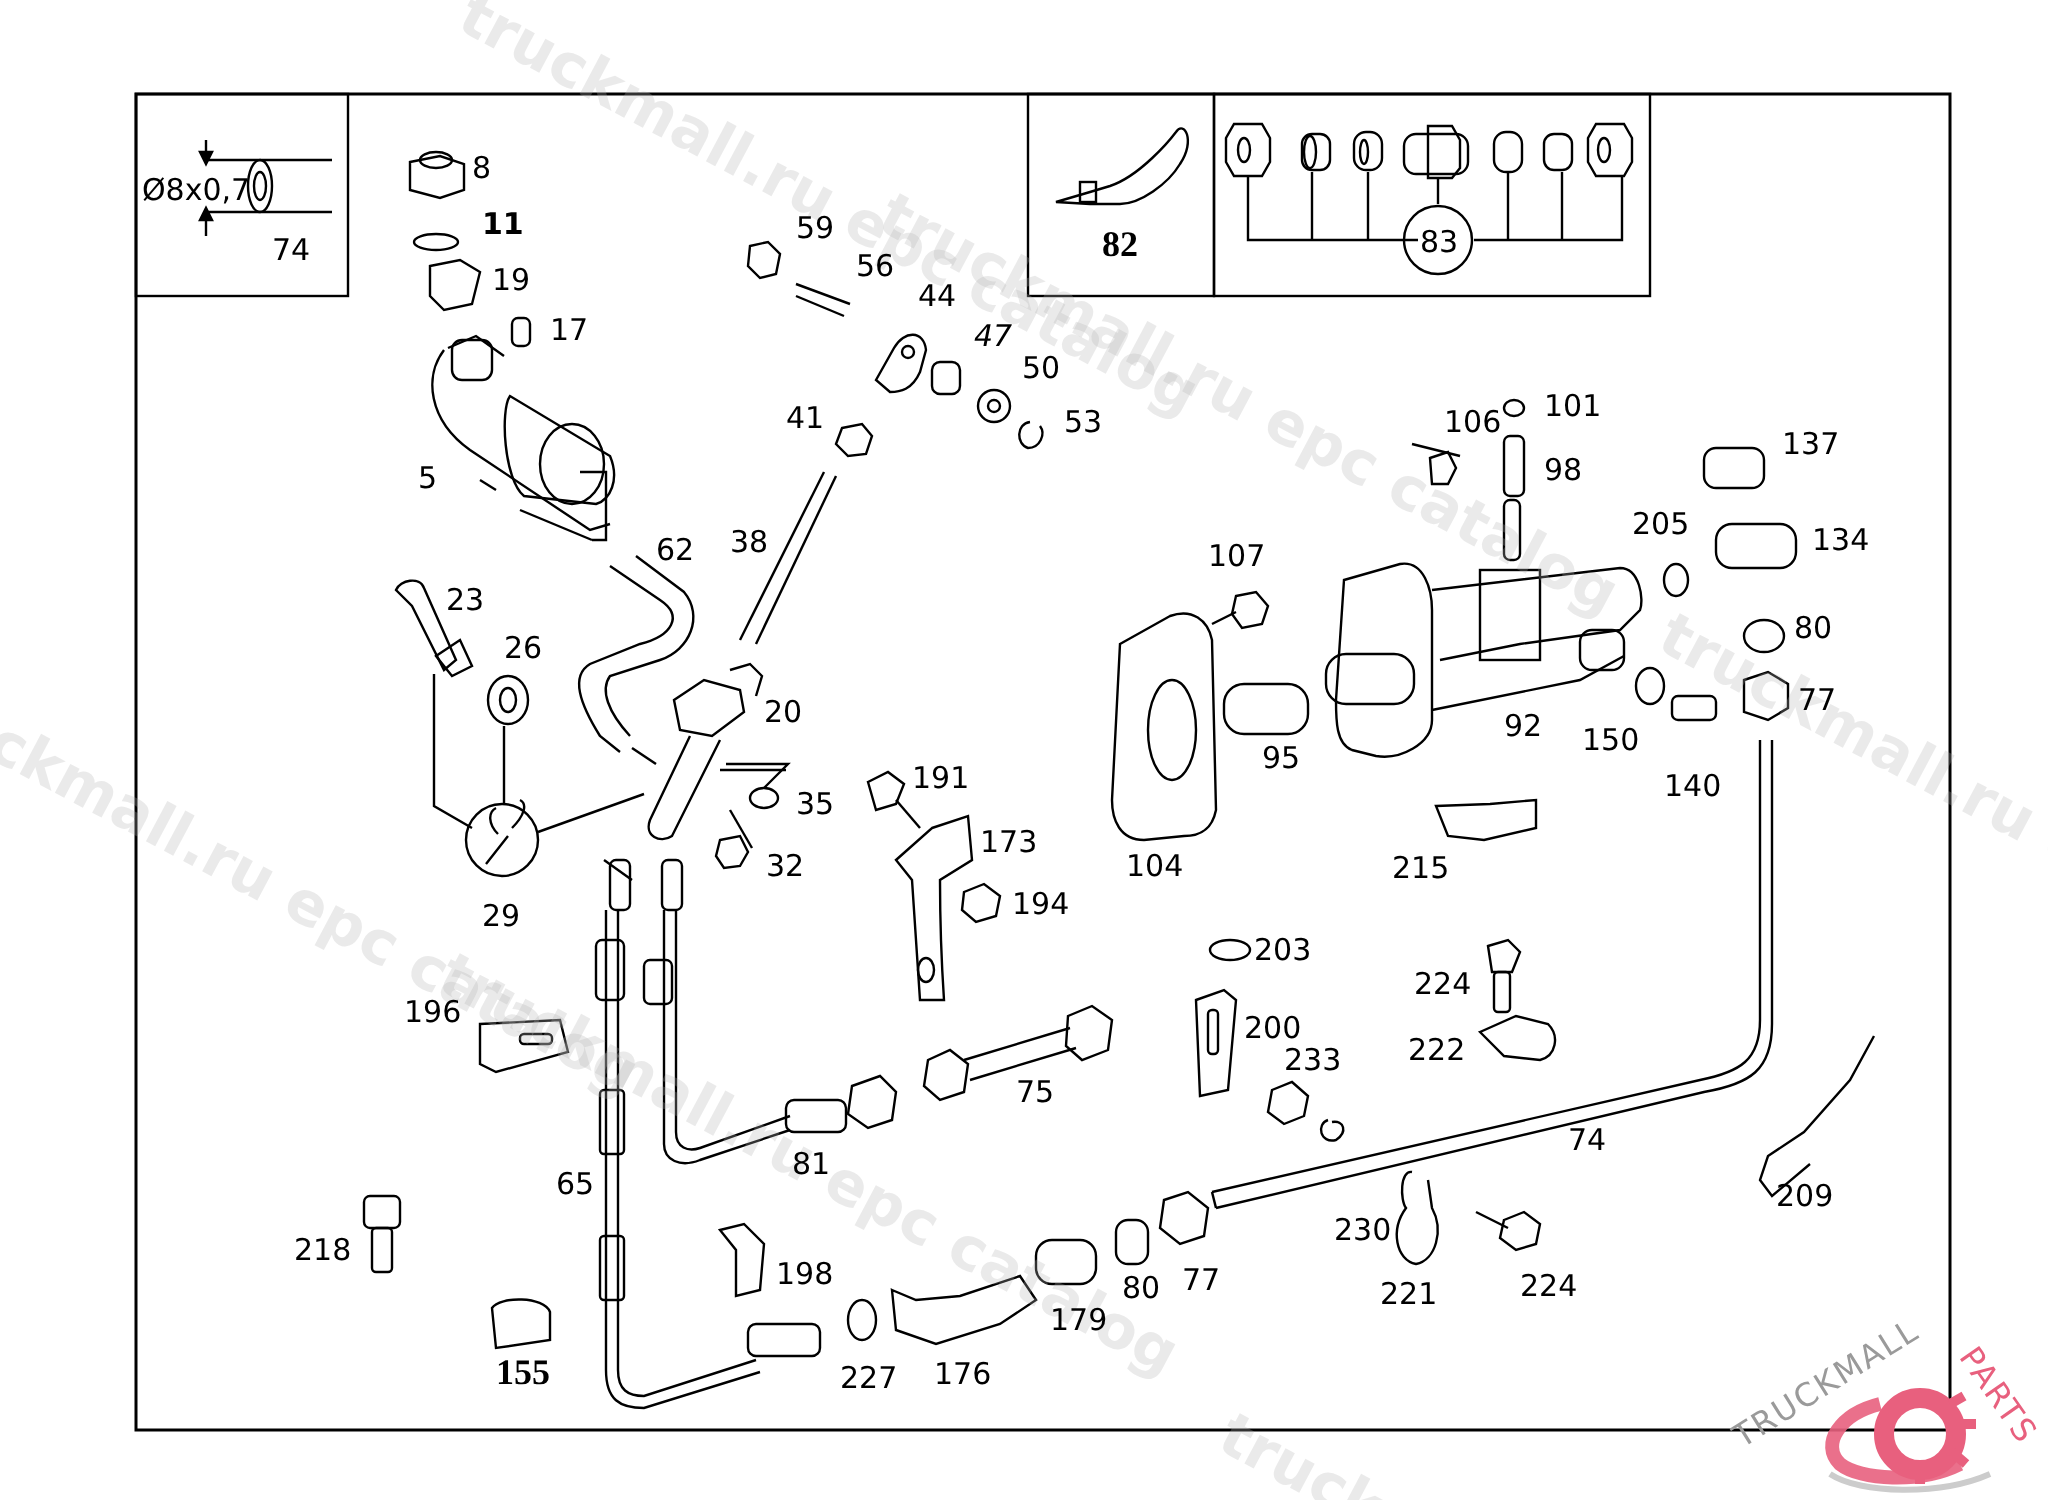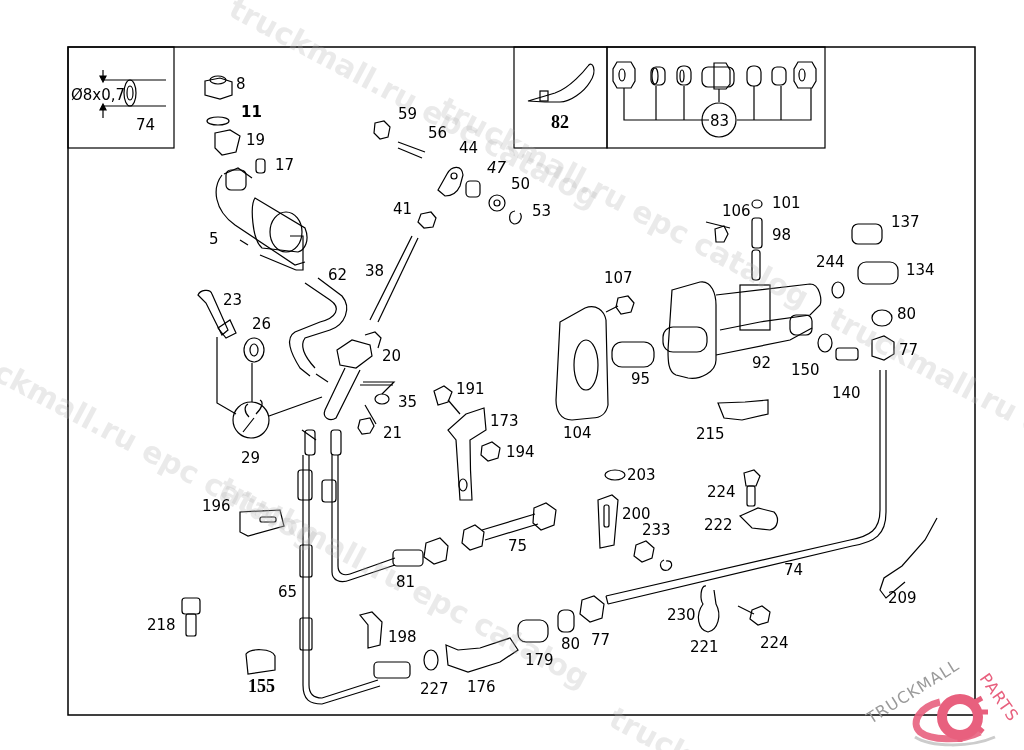--- a/index.html
+++ b/index.html
@@ -250,30 +250,30 @@
 <div class="lbl" style="left:428px;top:126px;">56</div>
 <div class="lbl" style="left:459px;top:141px;">44</div>
 <div class="lbl" style="left:487px;top:161px;font-style:italic;">47</div>
 <div class="lbl" style="left:511px;top:177px;">50</div>
 <div class="lbl" style="left:532px;top:204px;">53</div>
 <div class="lbl" style="left:393px;top:202px;">41</div>
 <div class="lbl" style="left:223px;top:293px;">23</div>
 <div class="lbl" style="left:252px;top:317px;">26</div>
 <div class="lbl" style="left:382px;top:349px;">20</div>
 <div class="lbl" style="left:398px;top:395px;">35</div>
-<div class="lbl" style="left:383px;top:426px;">21</div>
+<div class="lbl" style="left:383px;top:426px;">32</div>
 <div class="lbl" style="left:241px;top:451px;">29</div>
 <div class="lbl" style="left:456px;top:382px;">191</div>
 <div class="lbl" style="left:490px;top:414px;">173</div>
 <div class="lbl" style="left:506px;top:445px;">194</div>
 <div class="lbl" style="left:712px;top:204px;margin-left:10px;">106</div>
 <div class="lbl" style="left:772px;top:196px;">101</div>
 <div class="lbl" style="left:772px;top:228px;">98</div>
 <div class="lbl" style="left:891px;top:215px;">137</div>
-<div class="lbl" style="left:816px;top:255px;">244</div>
+<div class="lbl" style="left:816px;top:255px;">205</div>
 <div class="lbl" style="left:906px;top:263px;">134</div>
 <div class="lbl" style="left:604px;top:271px;">107</div>
 <div class="lbl" style="left:897px;top:307px;">80</div>
 <div class="lbl" style="left:899px;top:343px;">77</div>
 <div class="lbl" style="left:631px;top:372px;">95</div>
 <div class="lbl" style="left:752px;top:356px;">92</div>
 <div class="lbl" style="left:791px;top:363px;">150</div>
 <div class="lbl" style="left:832px;top:386px;">140</div>
 <div class="lbl" style="left:563px;top:426px;">104</div>
 <div class="lbl" style="left:696px;top:427px;">215</div>

